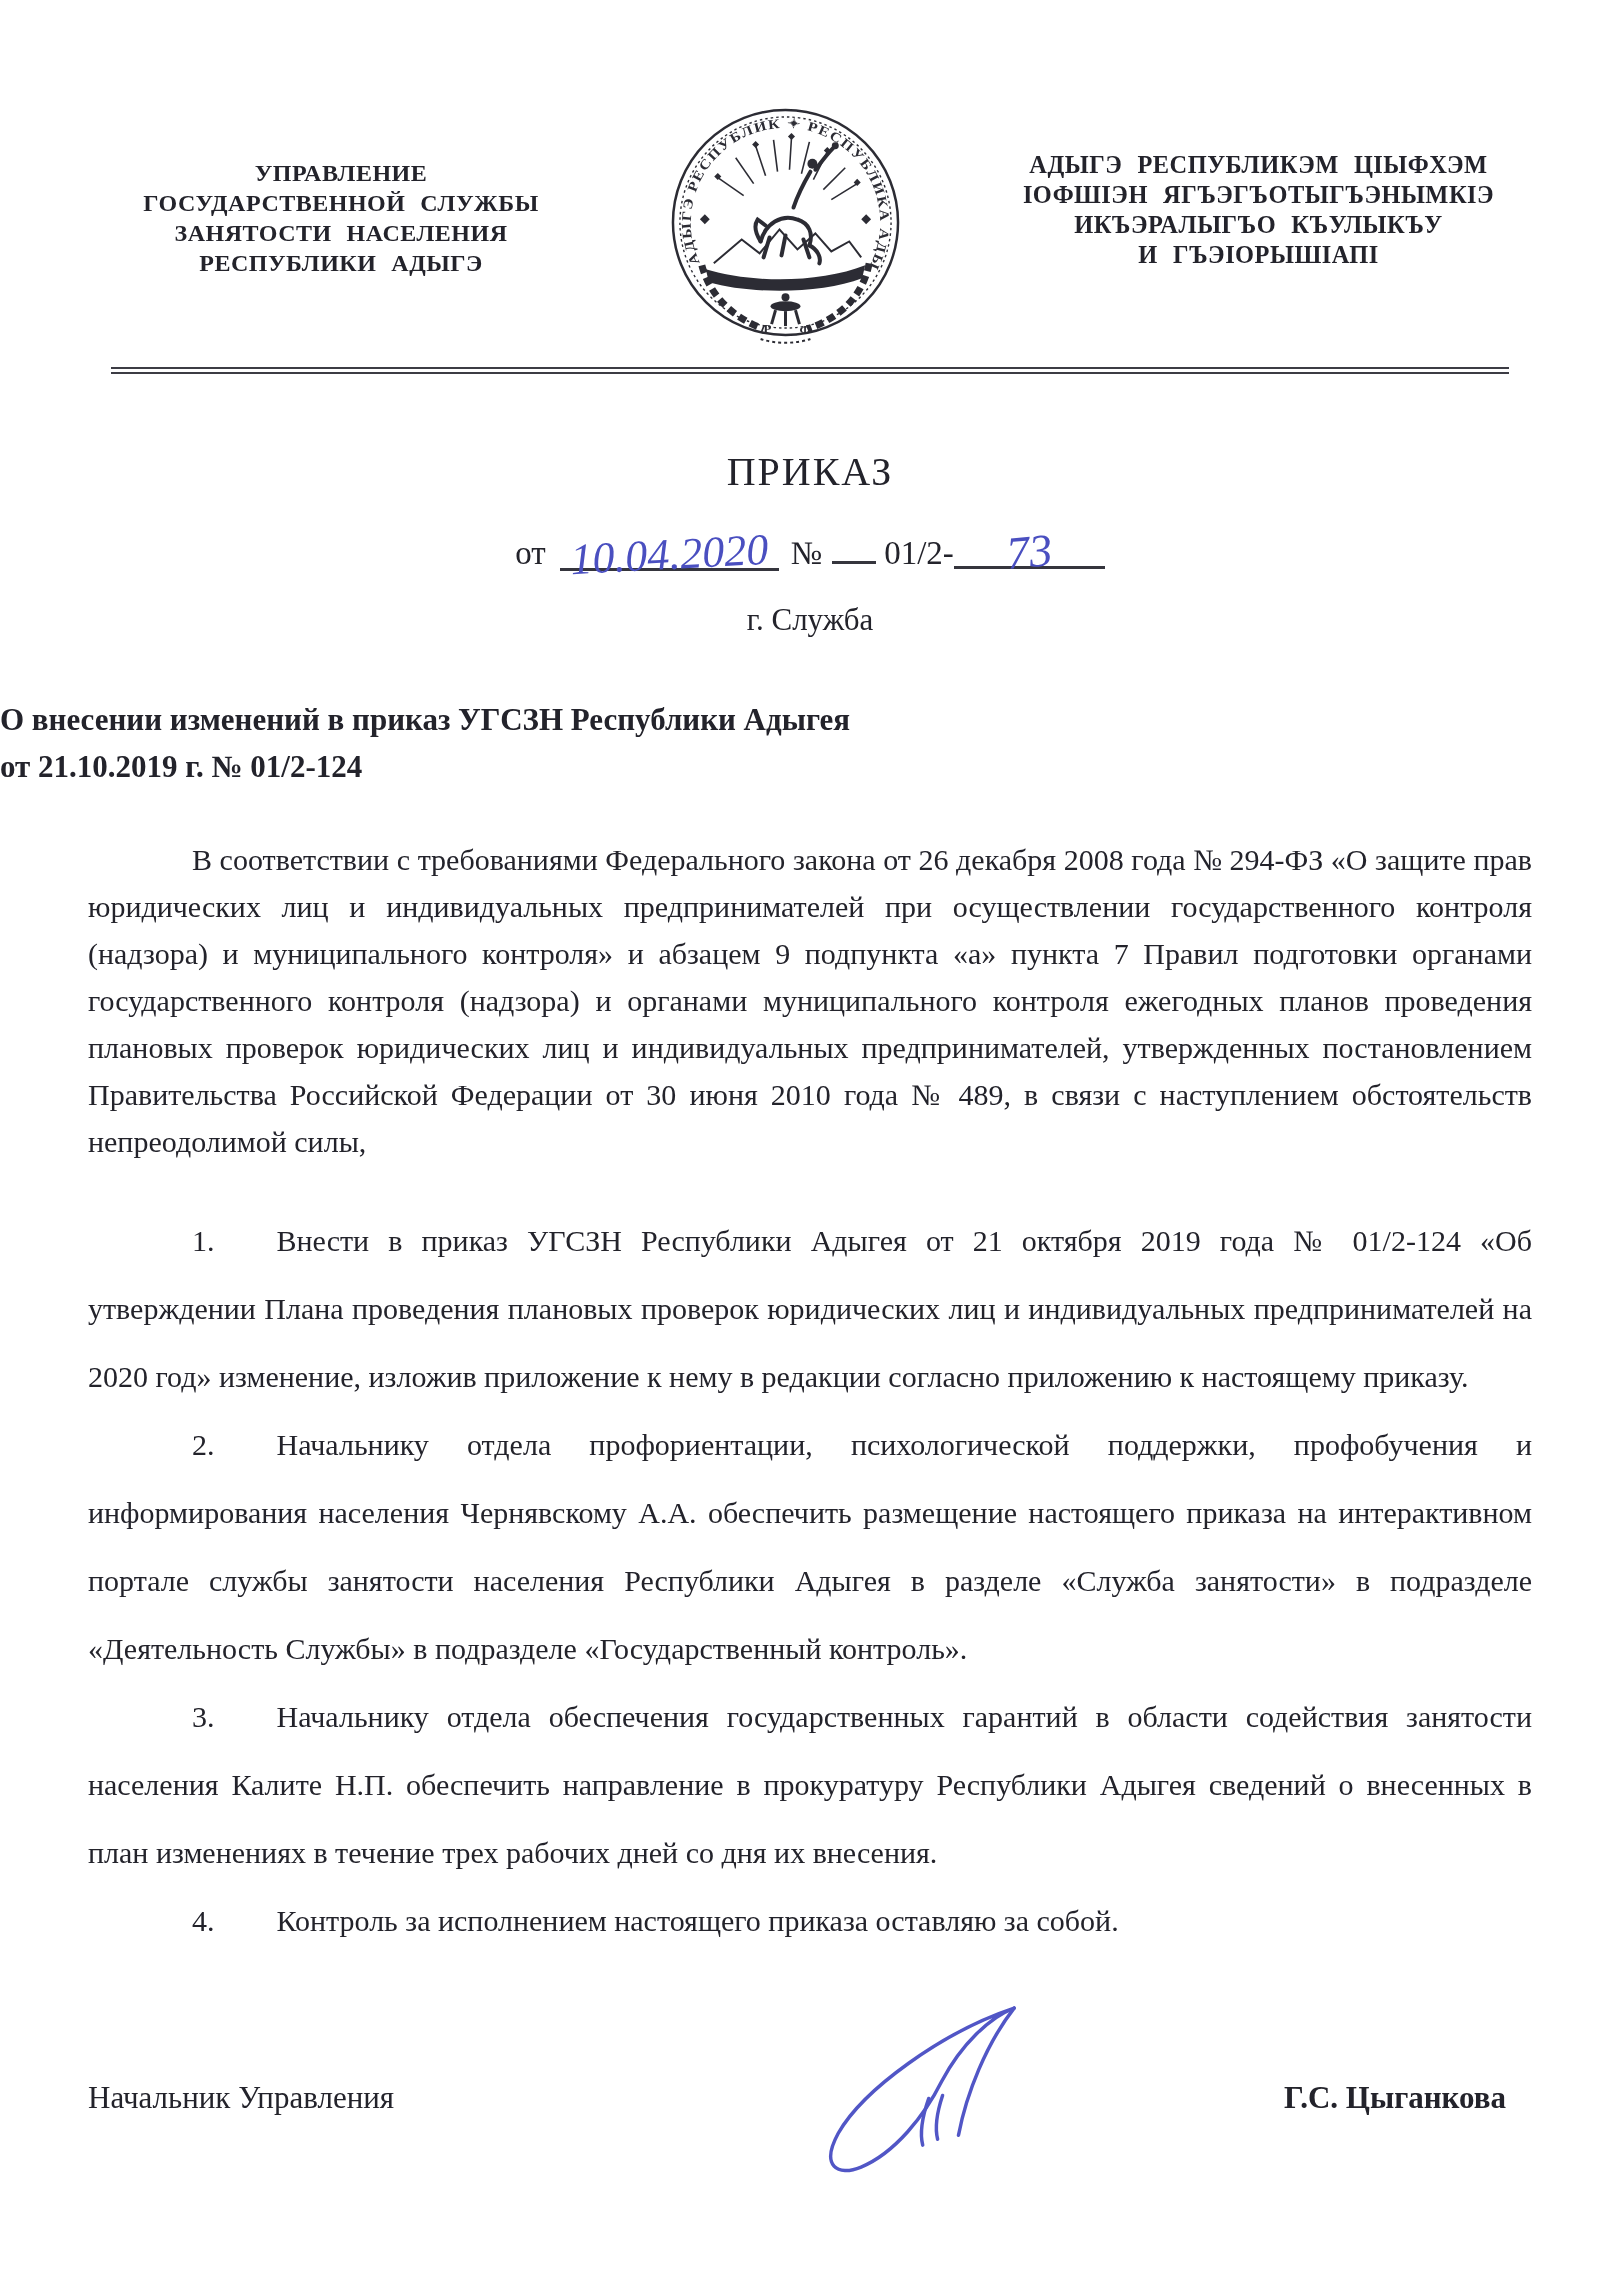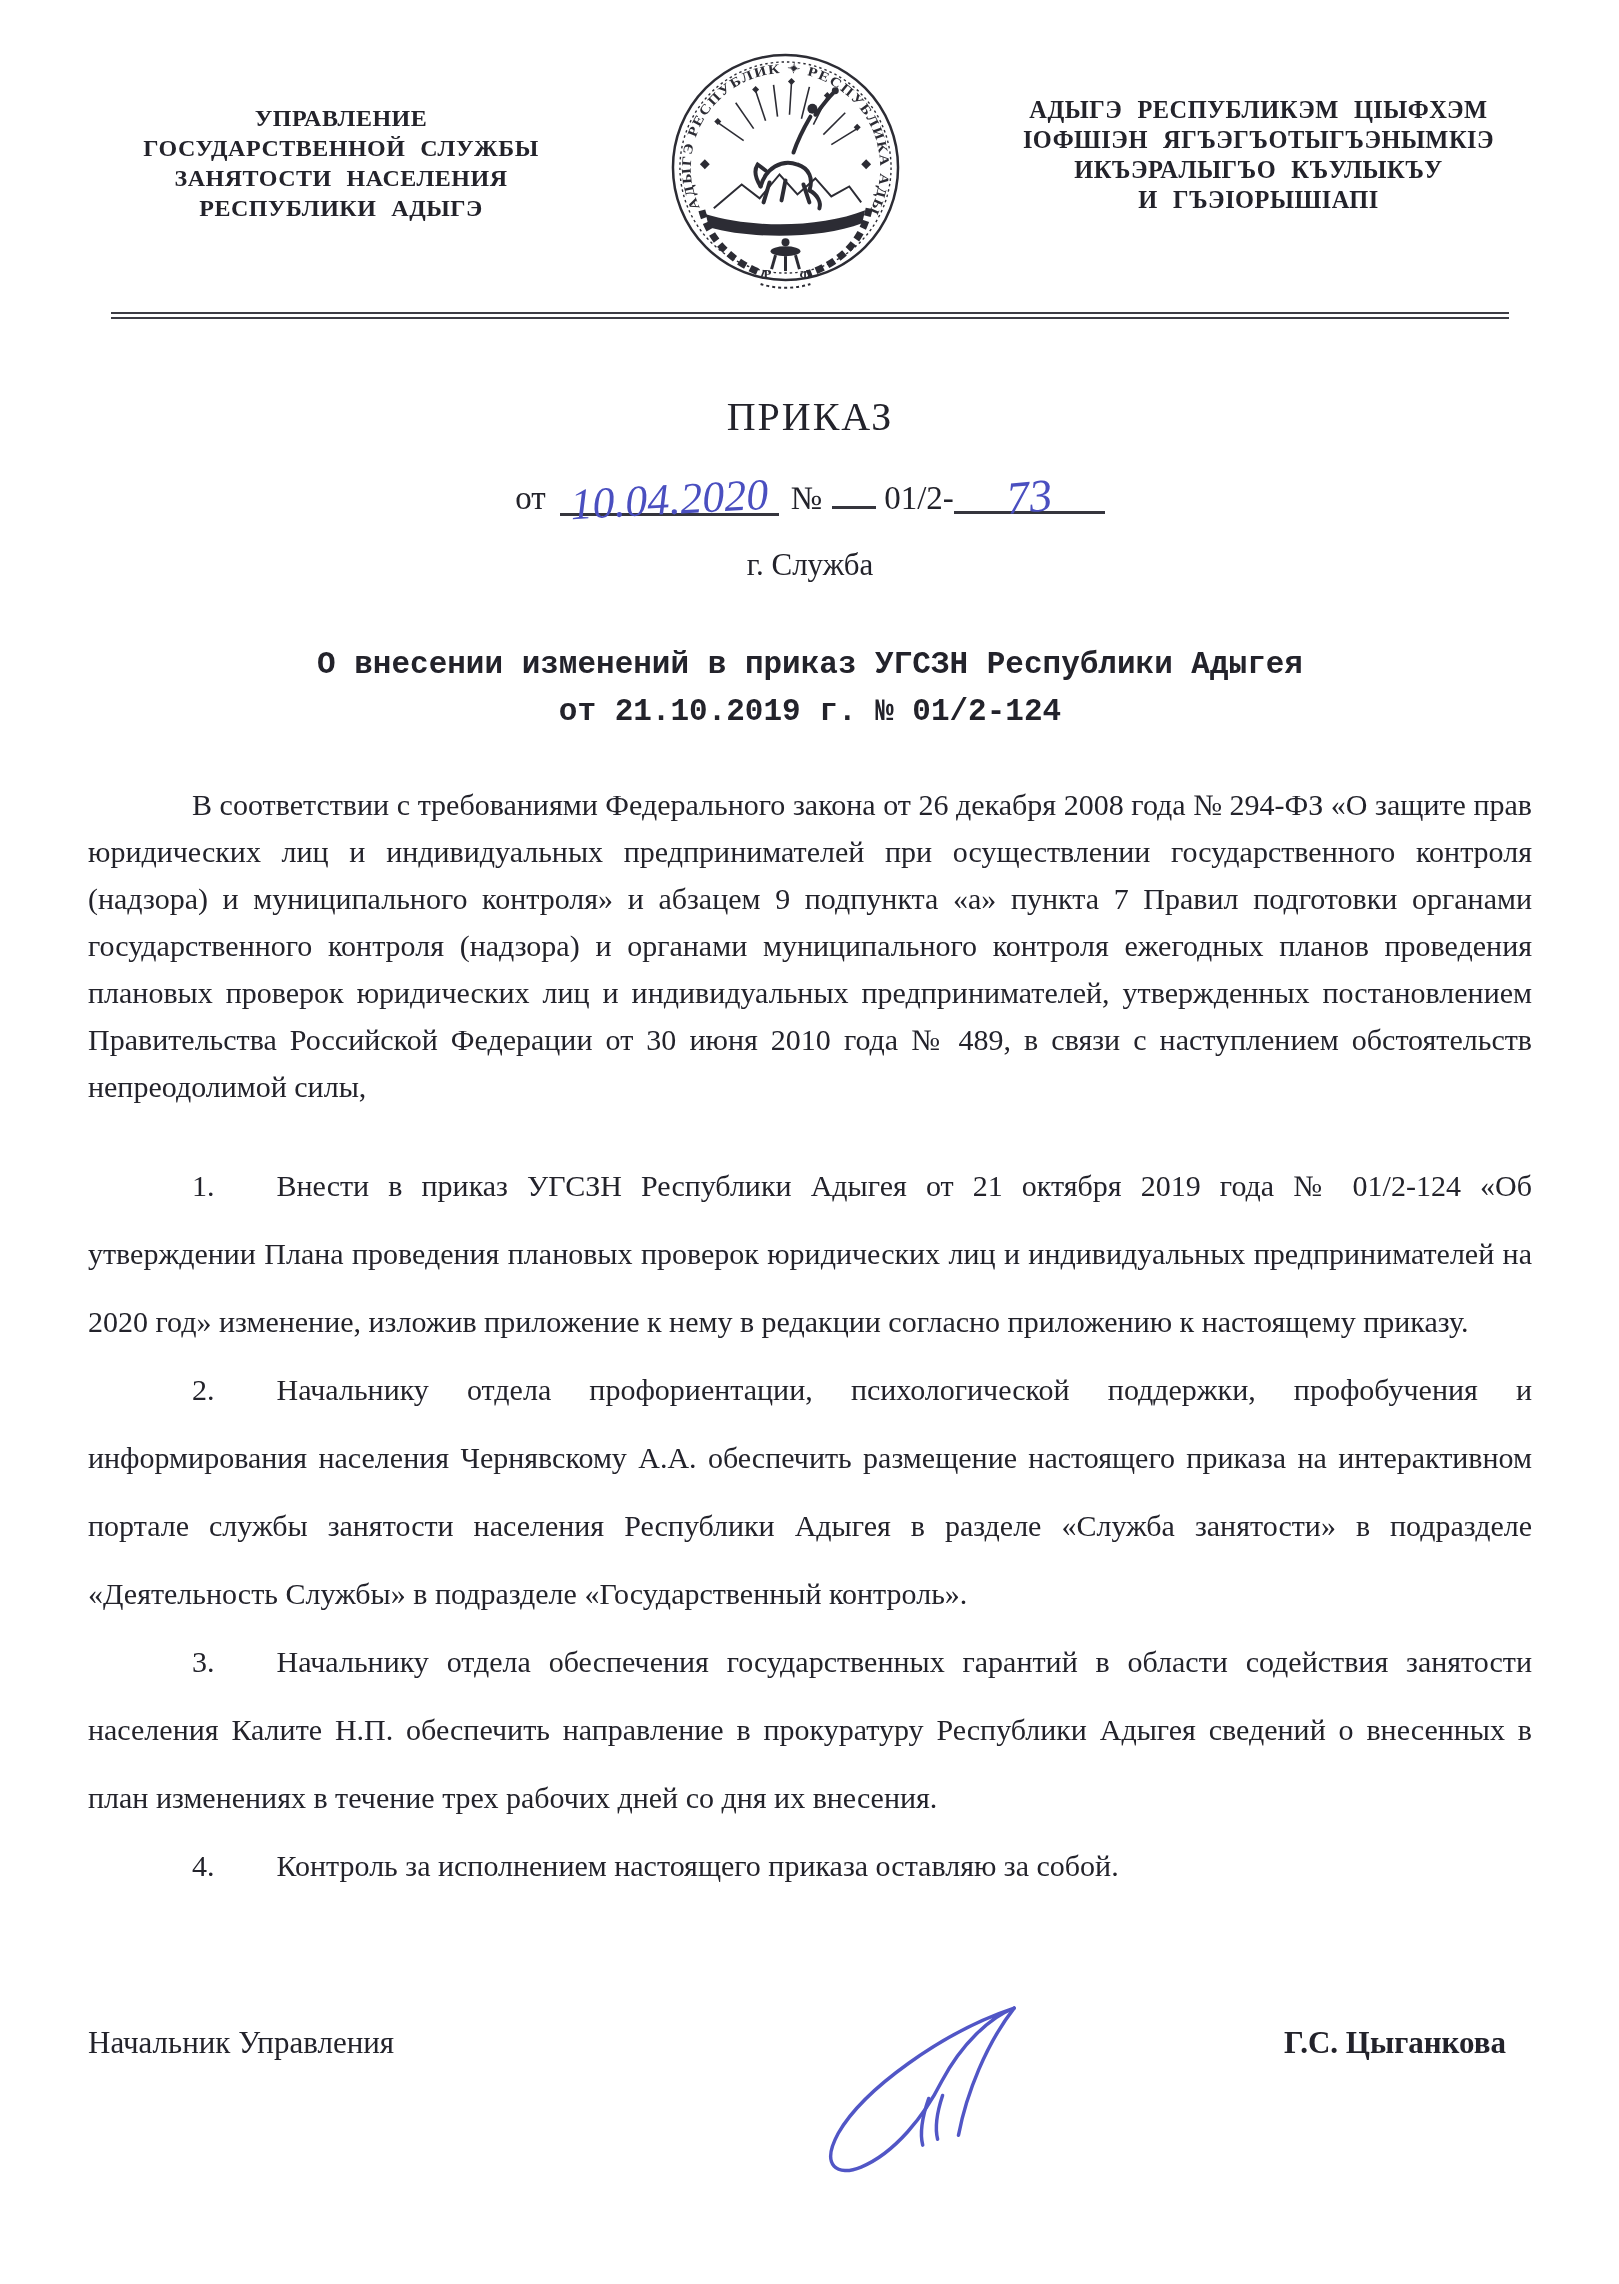--- a/index.html
+++ b/index.html
@@ -7,21 +7,21 @@
     position:relative;
     width:1620px;height:2285px;
     background:#ffffff;
     color:#23232b;
     font-family:"Liberation Serif", serif;
     overflow:hidden;
   }
   
   .hdr{
     display:flex;justify-content:space-between;align-items:flex-start;
-    padding:41px 103px 0 111px;
+    padding:96px 103px 0 111px;
   }
   .org{
     font-weight:bold;font-size:24px;line-height:30px;
     text-align:center;letter-spacing:0.5px;word-spacing:.35em;
   }
   .org.left{width:460px;margin-top:62px;}
   .org.right{width:517px;margin-top:54px;font-size:24.4px;}
   .emblem{width:239px;height:245px;flex:0 0 auto;margin:4px 10px 0 10px;}
   .rule{
     margin:22px 111px 0 111px;height:3px;
@@ -41,22 +41,22 @@
   .u-gap{width:44px;margin:0 8px 0 10px;}
   .u-num{width:151px;}
   .hw{
     font-style:italic;color:#4a4fc0;font-size:44px;
     display:inline-block;transform:rotate(-3deg) translateY(5px);
     font-family:"Liberation Serif", serif;white-space:nowrap;
   }
   .hw.num{transform:rotate(-5deg) translateY(3px);font-size:46px;}
   .city{margin-top:30px;text-align:center;font-size:31px;}
   .subject{
-    margin-top:58px;text-align:center;font-weight:bold;
-    font-size:31px;line-height:47px;font-family:Liberation Mono, monospace;
+    margin-top:58px;font-weight:bold;
+    font-size:31px;line-height:47px;
   }
   
   .body-text{margin:46px 88px 0 88px;}
   .body-text p{
     margin:0;font-size:30px;line-height:47px;
     text-align:justify;text-indent:104px;
   }
   .decree{
     margin-top:46px;text-align:center;font-size:35px;letter-spacing:9px;
   }

